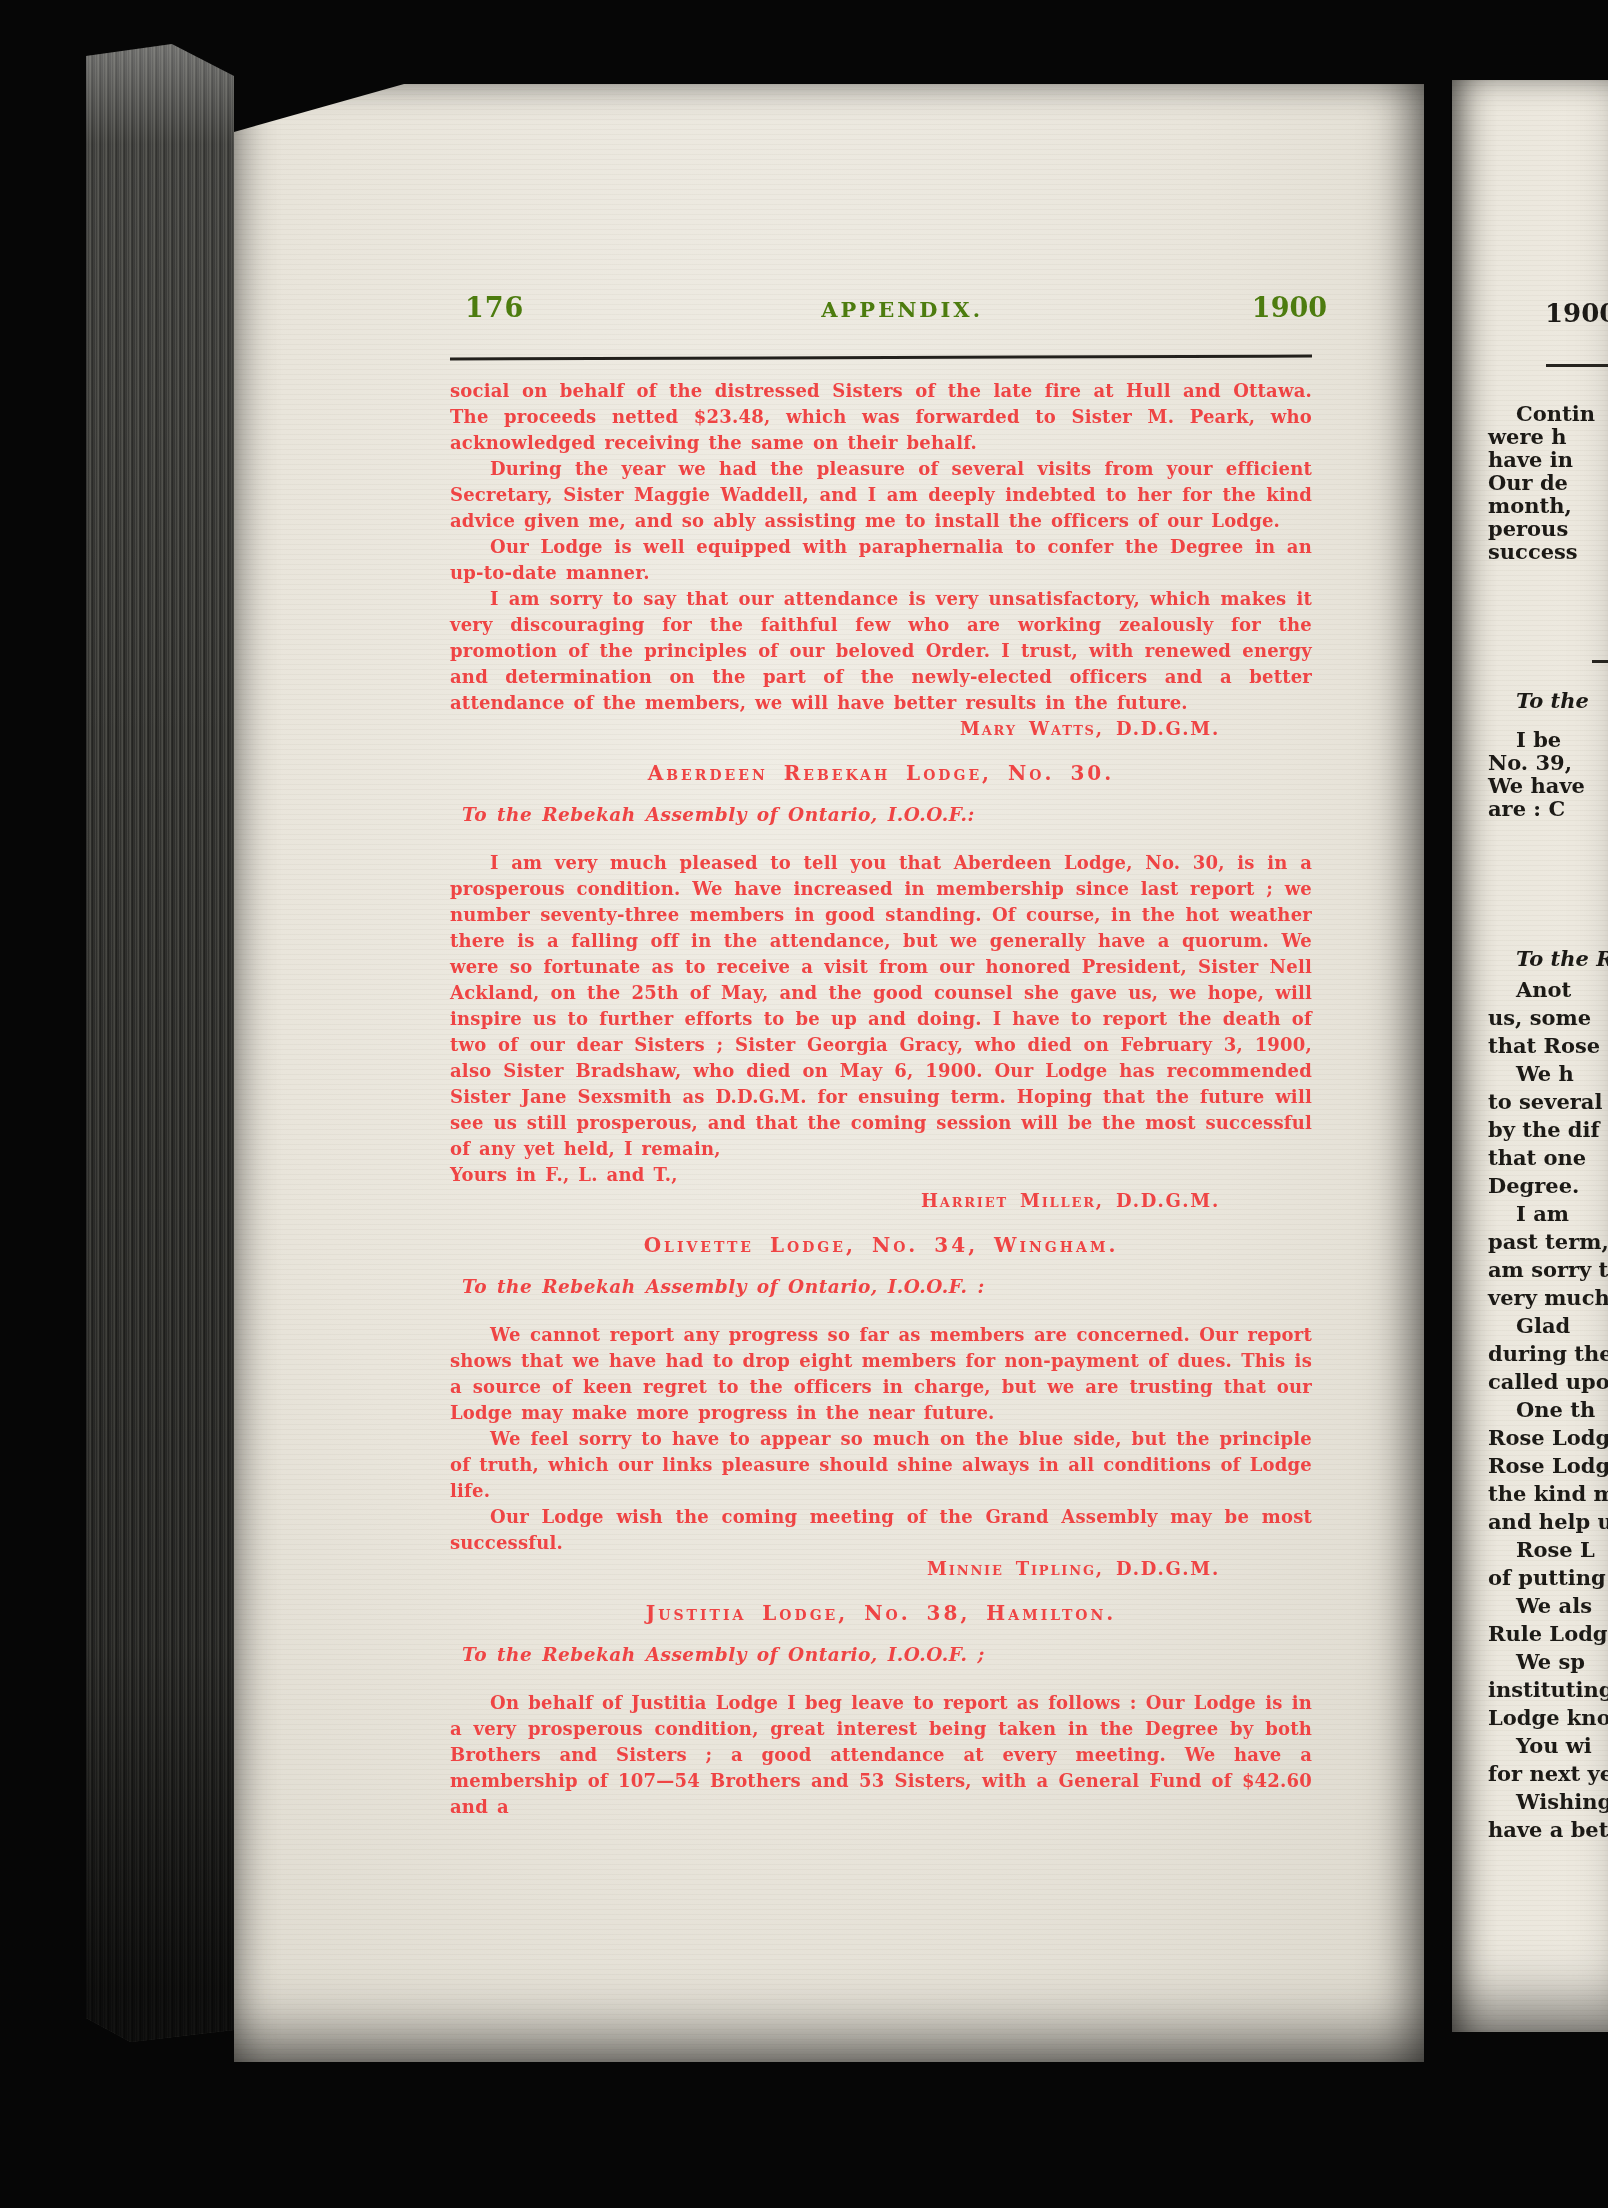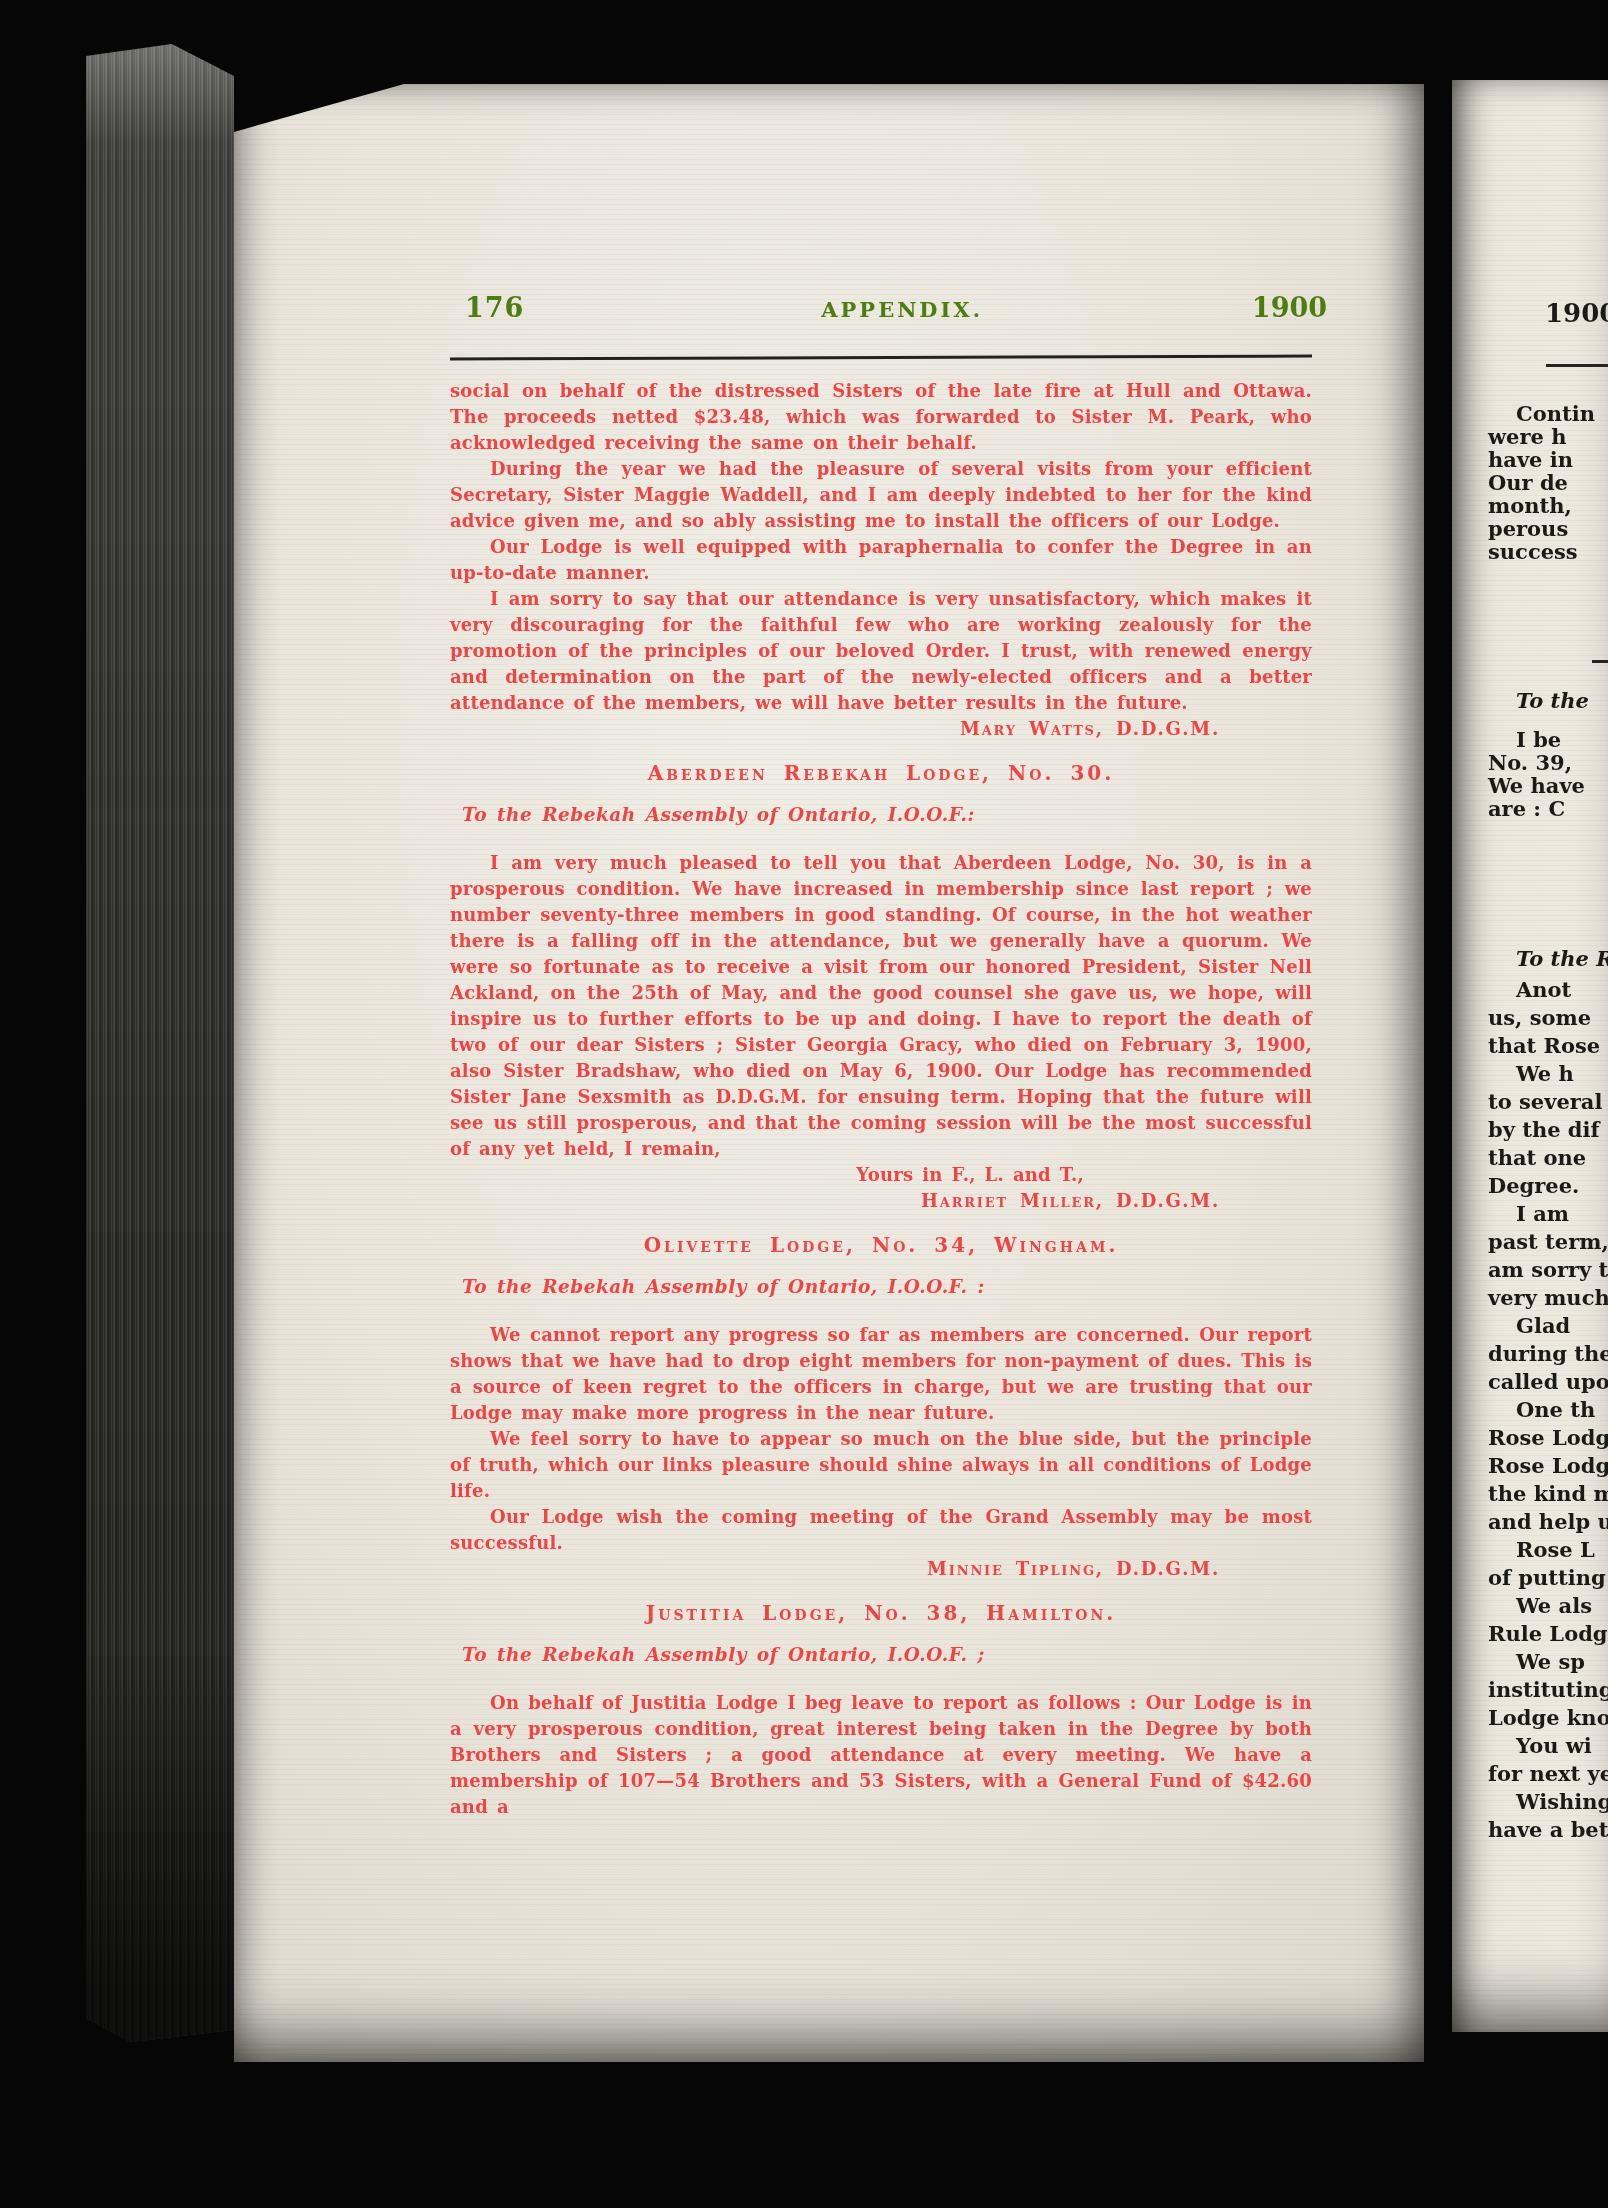--- a/index.html
+++ b/index.html
@@ -73,21 +73,21 @@
     position:absolute;left:450px;top:378px;width:862px;
     color:#ef4444;font-size:18px;line-height:26px;font-weight:700;
     text-align:justify;letter-spacing:0.2px;word-spacing:2.5px;
   }
   .para{margin:0;}
   .para.indent{text-indent:40px;}
   .signature{
     text-align:right;padding-right:92px;margin:0;
     font-variant:small-caps;letter-spacing:1.8px;word-spacing:4px;
   }
-  .closing{text-align:right;padding-right:228px;margin:0;}
+  .closing{padding-right:228px;margin:0;}
   .lodge-heading{
     text-align:center;font-variant:small-caps;font-size:20px;font-weight:700;
     letter-spacing:3px;word-spacing:6px;margin:18px 0 16px;
   }
   .salutation{
     font-style:italic;margin:0 12px 22px;font-size:18.5px;
     letter-spacing:0.5px;word-spacing:3px;text-align:left;
   }
 
   

